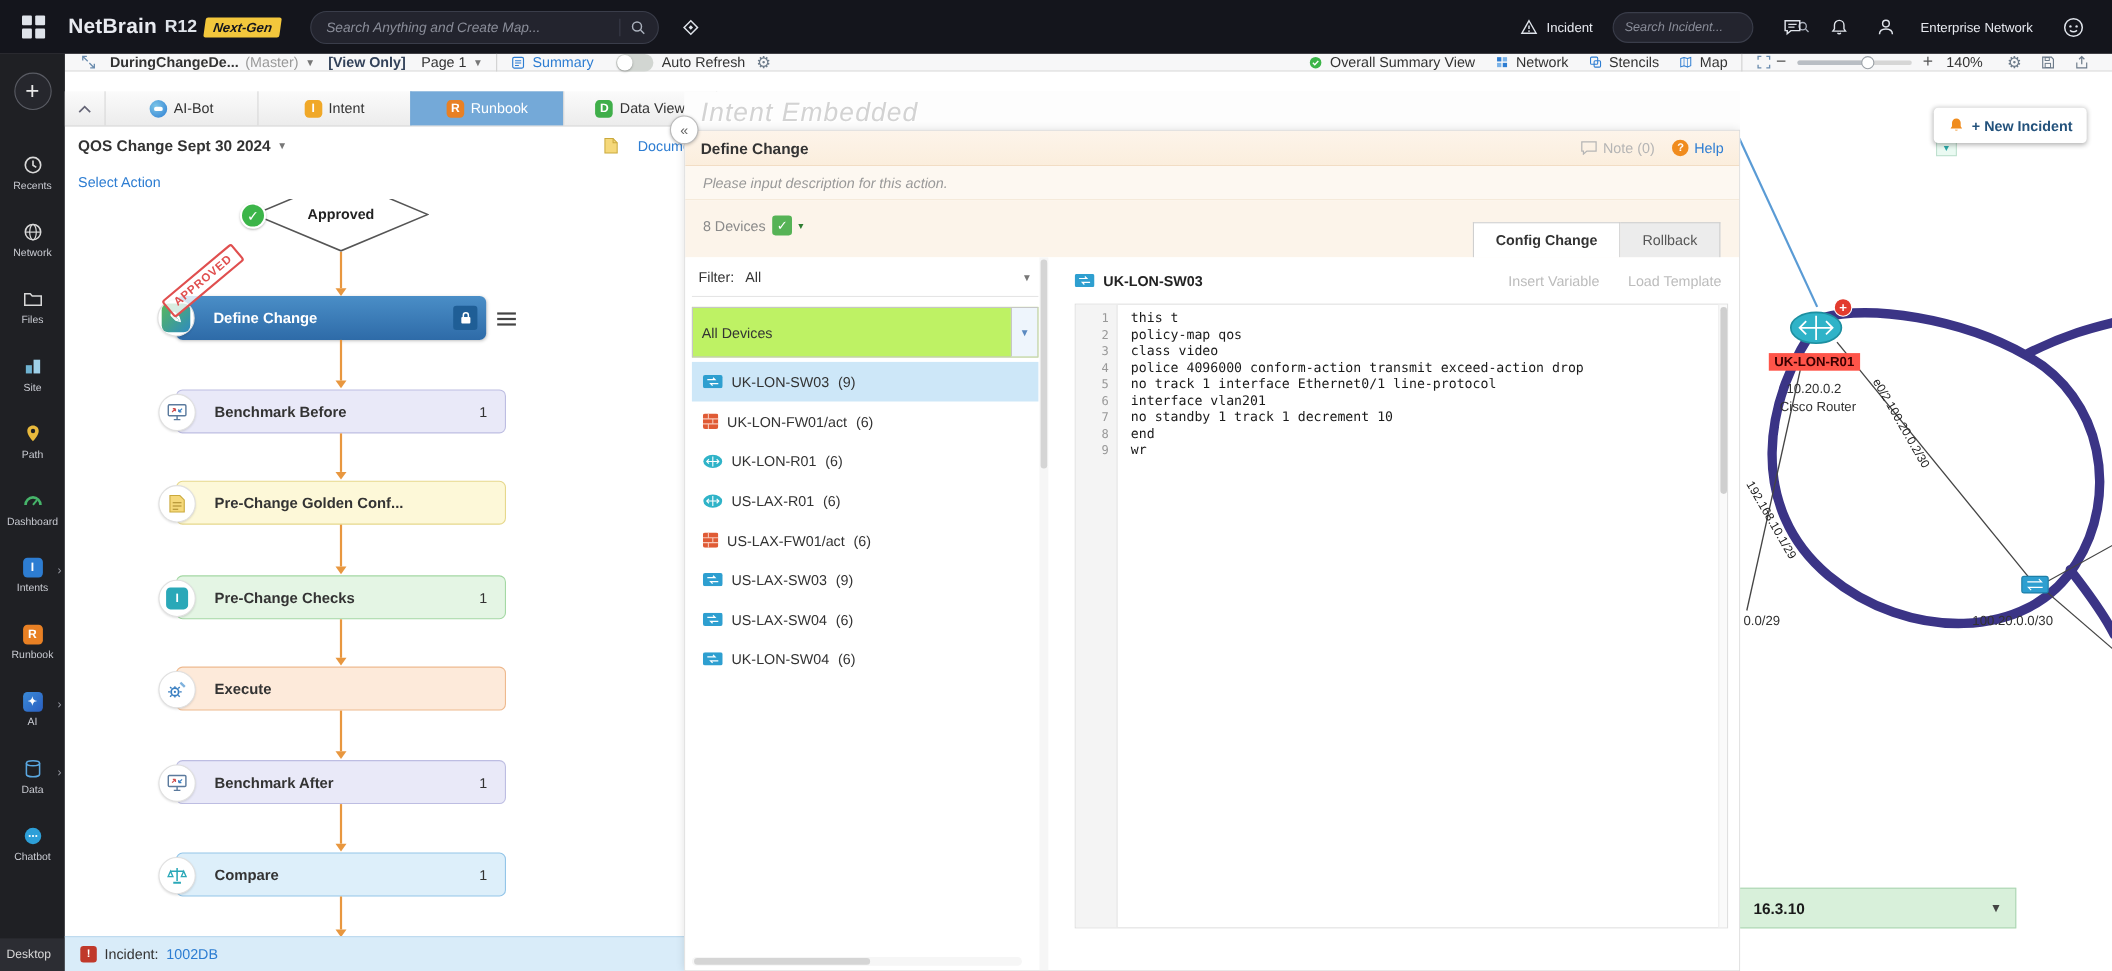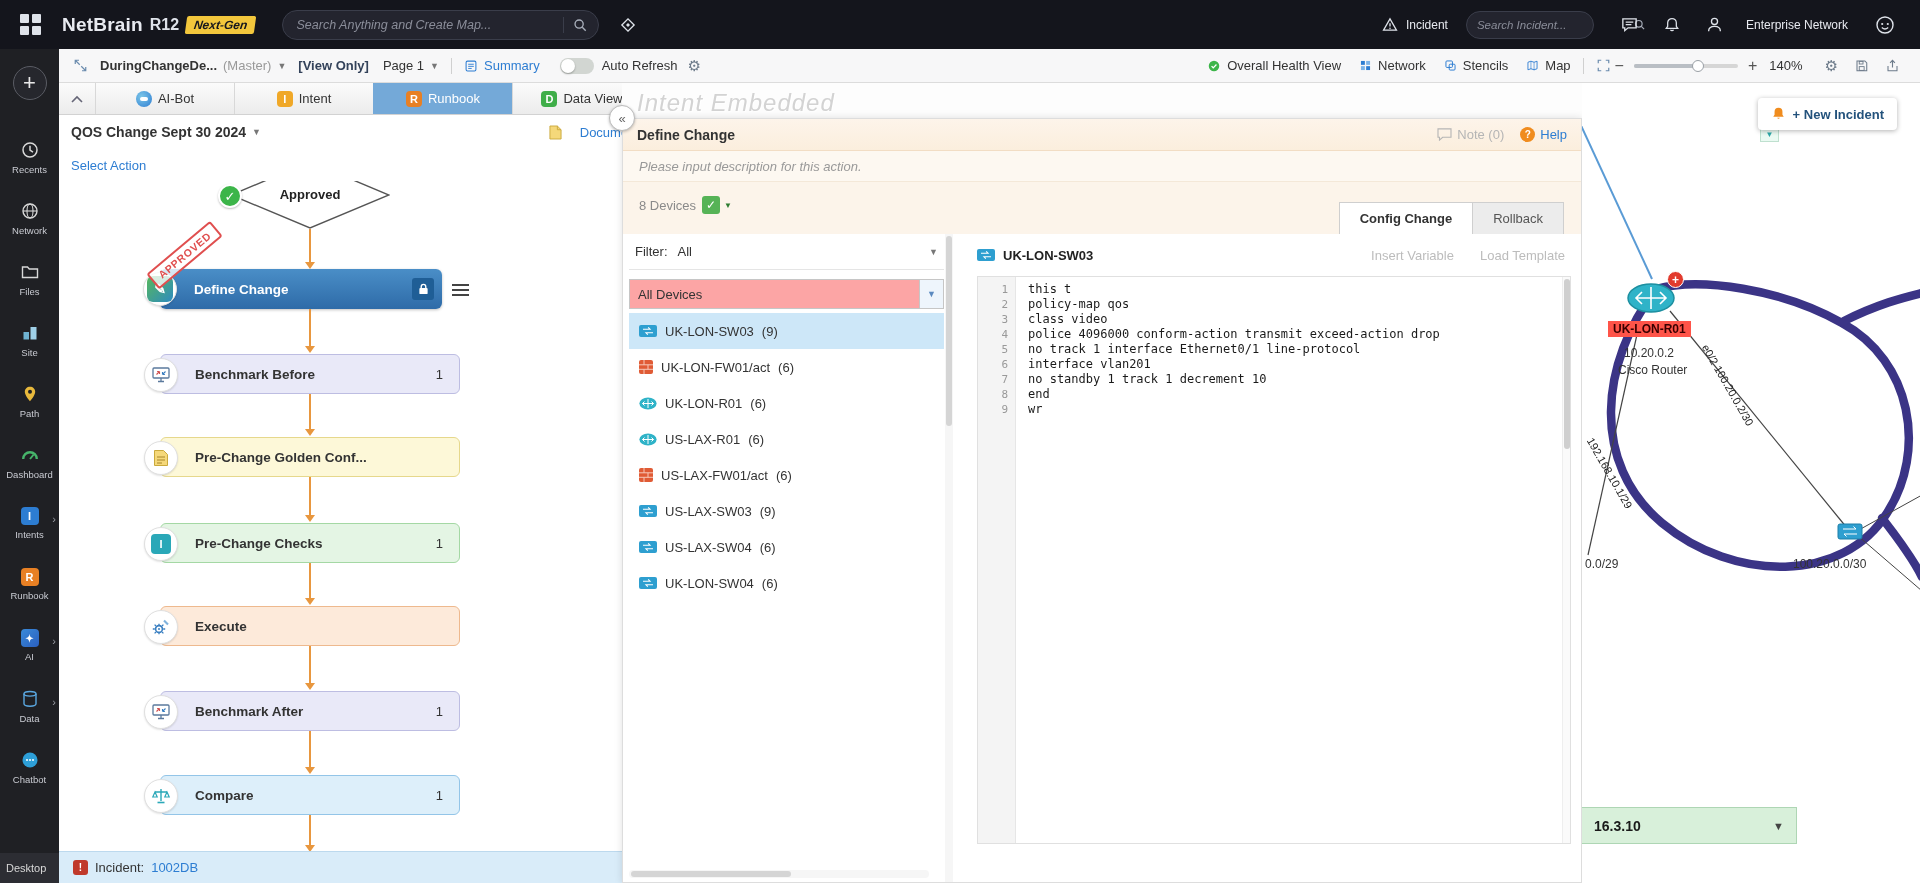--- a/index.html
+++ b/index.html
@@ -17,21 +17,21 @@
   .badge { background:#f3c73c; color:#15161d; font-size:12px; font-weight:bold; font-style:italic; padding:2px 8px; border-radius:2px; transform:skewX(-8deg); }
   .search-pill { display:flex; align-items:center; height:30px; background:#23242e; border:1px solid #3a3d4a; border-radius:15px; padding:0 10px 0 14px; margin-left:26px; }
   .search-pill input { flex:1; background:transparent; border:none; outline:none; color:#cfd2dc; font-size:12.5px; font-style:italic; font-family:"Liberation Sans",sans-serif; }
   .search-pill input::placeholder { color:#8a8d99; }
   .pill-sep { width:1px; height:16px; background:#3a3d4a; margin:0 8px; }
   .tb-icon { display:flex; align-items:center; justify-content:center; cursor:pointer; }
   .tb-label { font-size:12px; color:#e8eaf0; }
   .spacer { flex:1; }
 
   
-  .toolbar { position:absolute; top:49px; left:59px; right:0; height:34px; background:#f7f7f8; border-bottom:1px solid #dcdcdc; display:flex; align-items:center; padding:0 14px; font-size:13px; color:#333; }
+  .toolbar { position:absolute; top:49px; left:59px; right:0; height:16px; background:#f7f7f8; border-bottom:1px solid #dcdcdc; display:flex; align-items:center; padding:0 14px; font-size:13px; color:#333; }
   .toolbar .grp { display:flex; align-items:center; gap:6px; }
   .chev { font-size:9px; color:#777; }
   .vline { width:1px; height:16px; background:#d0d0d0; margin:0 12px; }
   .blue-txt { color:#2d7dd2; }
   .toggle { width:34px; height:16px; border-radius:8px; background:#d2d6d2; position:relative; cursor:pointer; margin-left:20px; }
   .toggle .knob { position:absolute; left:1px; top:1px; width:14px; height:14px; border-radius:50%; background:#fff; box-shadow:0 1px 2px rgba(0,0,0,.3); }
   .slider { width:104px; height:4px; background:#d6d6d6; border-radius:2px; position:relative; margin:0 6px; cursor:pointer; }
   .slider .fill { position:absolute; left:0; top:0; height:4px; width:58%; background:#b9bec4; border-radius:2px; }
   .slider .knob { position:absolute; left:56%; top:-4px; width:12px; height:12px; border-radius:50%; background:#fff; border:1px solid #9aa0a6; }
   .zbtn { font-size:16px; color:#555; cursor:pointer; padding:0 4px; }
@@ -104,21 +104,21 @@
   .green-chk-dd { font-size:8px; color:#2e7d32; margin-left:-2px; cursor:pointer; }
   .cfg-tabs { margin-left:auto; display:flex; }
   .cfg-tab { height:32px; display:flex; align-items:center; justify-content:center; font-size:13px; cursor:pointer; border:1px solid #cfcfcf; border-bottom:none; padding:0 20px; }
   .cfg-tab.active { background:#fff; color:#333; font-weight:bold; }
   .cfg-tab.idle { background:#ececec; color:#555; border-left:none; }
   .dlg-content { position:absolute; top:115px; left:0; right:0; bottom:0; background:#fff; display:flex; }
   .device-col { width:330px; position:relative; padding:0 9px 0 6px; }
   .filter-row { height:36px; border-bottom:1px solid #e5e5e5; display:flex; align-items:center; padding:12px 6px; font-size:13px; color:#333; }
   .filter-row .val { margin-left:10px; }
   .filter-row .chev { margin-left:auto; }
-  .group-row { margin-top:9px; height:30px; border:1px solid #c6c6c6; background:#fca5a5; display:flex; align-items:center; padding-left:8px; font-size:13px; color:#333; position:relative; }
+  .group-row { margin-top:9px; height:46px; border:1px solid #c6c6c6; background:#bef264; display:flex; align-items:center; padding-left:8px; font-size:13px; color:#333; position:relative; }
   .group-dd { position:absolute; right:0; top:0; bottom:0; width:24px; border-left:1px solid #c6c6c6; background:#eef5fc; display:flex; align-items:center; justify-content:center; color:#5b8ac0; font-size:9px; cursor:pointer; }
   .dev-list { margin-top:4px; }
   .dev-row { height:36px; display:flex; align-items:center; gap:8px; padding-left:10px; font-size:13px; color:#333; cursor:pointer; }
   .dev-row.sel { background:#cde7f8; }
   .vscroll { position:absolute; right:0; top:0; bottom:0; width:8px; background:#f6f6f6; }
   .vscroll .thumb { position:absolute; top:2px; left:1px; width:6px; height:190px; border-radius:3px; background:#d5d5d5; }
   .hscroll { position:absolute; left:6px; bottom:4px; width:300px; height:8px; background:#f6f6f6; border-radius:4px; }
   .hscroll .thumb { position:absolute; left:2px; top:1px; height:6px; width:160px; border-radius:3px; background:#d5d5d5; }
   .config-col { flex:1; position:relative; padding-left:24px; }
   .cfg-head { height:42px; display:flex; align-items:center; gap:8px; }
@@ -130,21 +130,21 @@
   .ed-scroll { width:8px; background:#fafafa; border-left:1px solid #eee; position:relative; }
   .ed-scroll .thumb { position:absolute; top:2px; left:1px; width:6px; height:170px; border-radius:3px; background:#cfcfcf; }
 
   .collapse-btn { position:absolute; left:609px; top:105px; width:26px; height:26px; border-radius:50%; background:#fff; border:1px solid #bbb; box-shadow:0 1px 3px rgba(0,0,0,.25); color:#666; font-size:13px; display:flex; align-items:center; justify-content:center; cursor:pointer; z-index:40; }
 
   
   .map { position:absolute; top:83px; left:1582px; right:0; bottom:0; background:#fff; overflow:hidden; }
   .map-label { position:absolute; font-size:12px; color:#333; white-space:nowrap; }
   .dev-high { position:absolute; background:#ff5449; color:#3a0000; font-weight:bold; font-size:12px; padding:1px 5px; white-space:nowrap; }
   .rot-label { position:absolute; font-size:11px; color:#222; white-space:nowrap; transform-origin:center; }
-  .green-node { position:absolute; left:-1px; bottom:39px; width:216px; height:37px; background:#d8f0da; border:1px solid #aed6b4; display:flex; align-items:center; padding:0 12px; }
+  .green-node { position:absolute; left:-1px; bottom:39px; width:252px; height:37px; background:#d8f0da; border:1px solid #aed6b4; display:flex; align-items:center; padding:0 12px; }
   .green-node .ip { font-size:14px; font-weight:bold; color:#1a1a1a; }
   .green-node .chev { margin-left:auto; color:#444; font-size:11px; cursor:pointer; }
   .new-incident { position:absolute; right:23px; top:15px; height:32px; background:#fff; border-radius:4px; box-shadow:0 1px 5px rgba(0,0,0,.3); display:flex; align-items:center; gap:7px; padding:0 13px; cursor:pointer; }
   .new-incident .txt { font-size:13px; font-weight:600; color:#23527c; }
   .mini-chev { position:absolute; left:178px; top:44px; width:19px; height:15px; background:#eafaf2; border:1px solid #bfe0cf; color:#2aa7a7; font-size:8px; display:flex; align-items:center; justify-content:center; }
   .red-badge { position:absolute; left:85px; top:188px; width:17px; height:17px; border-radius:50%; background:#e23b2e; color:#fff; font-weight:bold; font-size:12px; line-height:16px; text-align:center; border:1px solid #fff; }
 </style>
 </head>
 <body>
 
@@ -253,21 +253,21 @@
         <div class="knob"></div>
       </div>
     <span style="margin-left:8px;">Auto Refresh</span>
     <span class="gear-glyph" style="margin-left:10px;">⚙</span>
     <div class="spacer"></div>
     <div class="grp">
       <svg width="14" height="14" viewBox="0 0 20 20">
           <circle cx="10" cy="10" r="7.5" fill="#3cb549"></circle>
           <path d="M6.5 10.2l2.4 2.4 4.6-4.8" fill="none" stroke="#fff" stroke-width="1.8"></path>
         </svg>
-      <span>Overall Health View</span>
+      <span>Overall Summary View</span>
     </div>
     <div class="grp" style="margin-left:18px;">
       <svg width="13" height="13" viewBox="0 0 20 20">
           <rect x="3" y="3" width="6" height="6" fill="#2d7dd2"></rect>
           <rect x="11" y="3" width="6" height="6" fill="#7db4e8"></rect>
           <rect x="3" y="11" width="6" height="6" fill="#7db4e8"></rect>
           <rect x="11" y="11" width="6" height="6" fill="#2d7dd2"></rect>
         </svg>
       <span>Network</span>
     </div>

